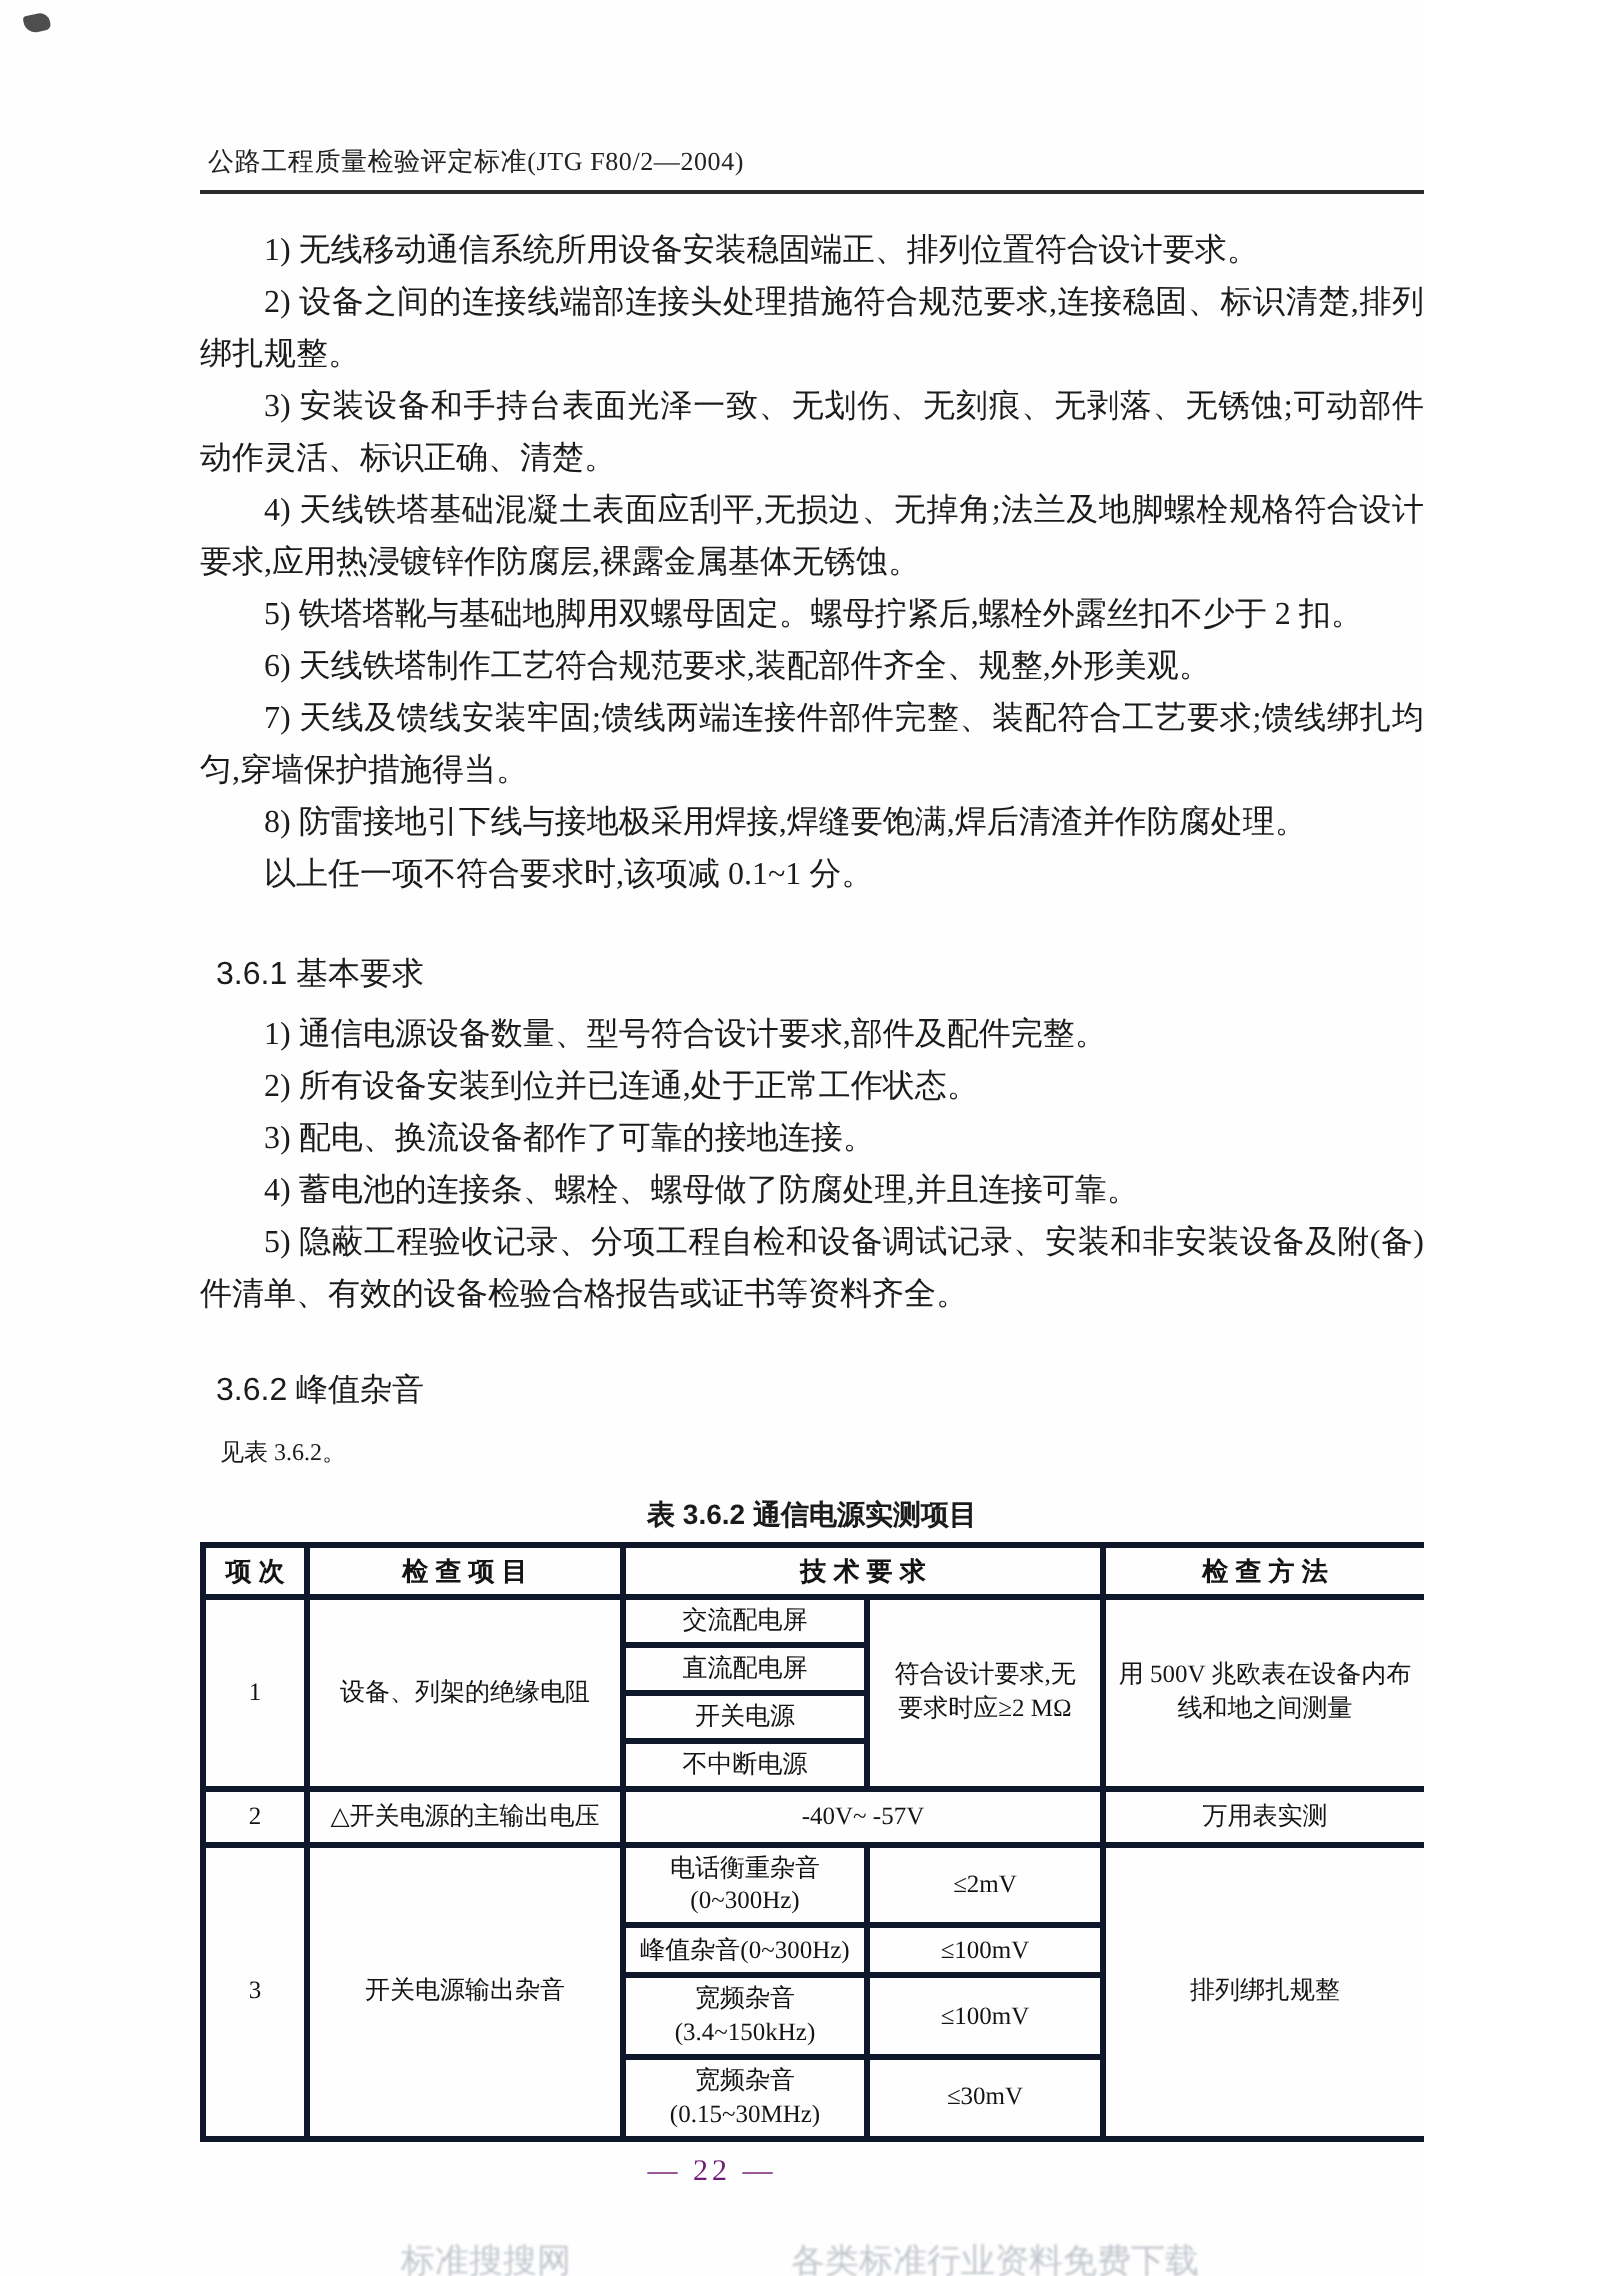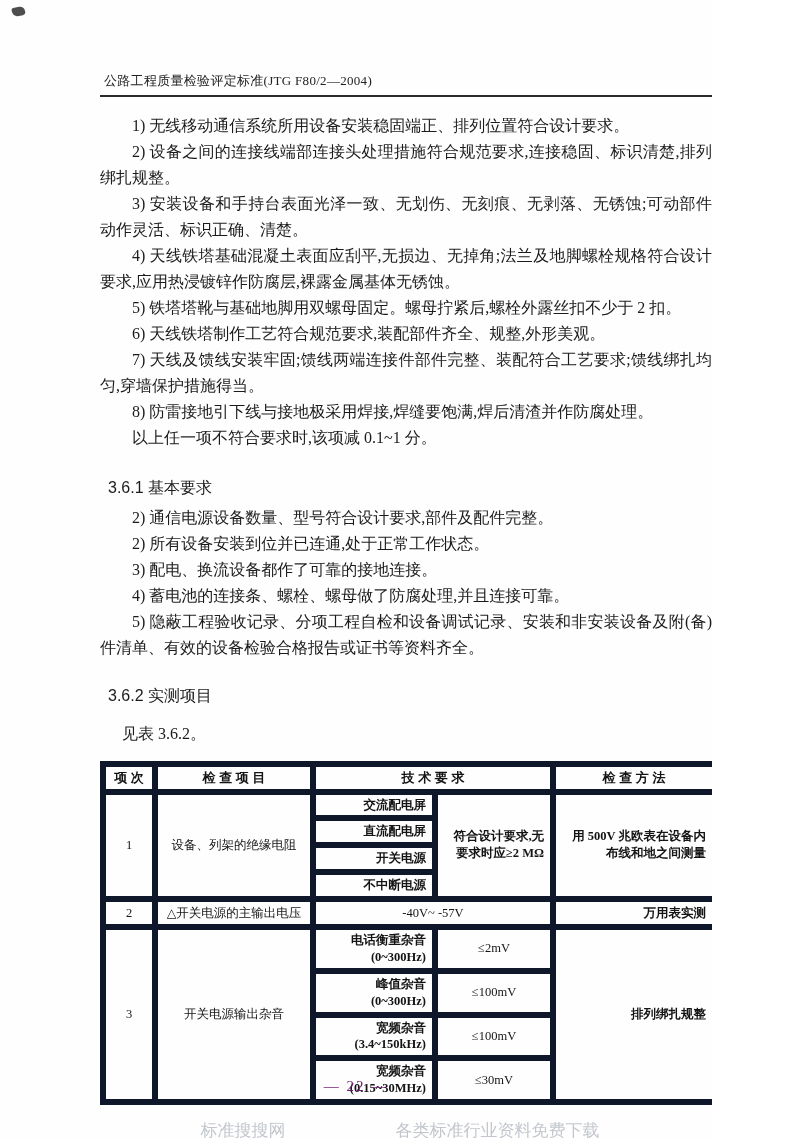--- a/index.html
+++ b/index.html
@@ -28,43 +28,43 @@
 
   .sec-title {
     font-family: "Liberation Sans", "DejaVu Sans", sans-serif;
     font-size: 17px; font-weight: bold; margin: 30px 0 0 0; line-height: 24px;
   }
   .subsec-title {
     font-family: "Liberation Sans", "DejaVu Sans", sans-serif;
     font-size: 16px; font-weight: normal; margin: 26px 0 6px 0; line-height: 22px; text-indent: .5em;
   }
   .subsec-title.second { margin-top: 24px; }
-  .intro-p { font-size: 16px; line-height: 26px; margin: 14px; text-indent: .5em; }
+  .intro-p { font-size: 12px; line-height: 26px; margin: 4px; text-indent: .5em; }
 
   .table-title {
     font-family: "Liberation Sans", "DejaVu Sans", sans-serif;
     font-size: 14px; font-weight: bold; text-align: center;
     margin: 8px 0 4px 0; line-height: 20px;
   }
 
   table.spec { border-collapse: collapse; width: 612px; table-layout: fixed; border: 2px solid #222; }
   table.spec td {
-    border: 6px solid #0f172a; font-size: 12.5px; line-height: 1.35;
+    border: 3px solid #0f172a; font-size: 12.5px; line-height: 1.35;
     padding: 2px 6px; vertical-align: middle; color: #141414;
   }
   table.spec td.th {
     font-family: "Liberation Sans", "DejaVu Sans", sans-serif;
     font-weight: bold; text-align: center; font-size: 13px;
   }
   .tr-head td { height: 26px; }
   .tr-s1 td { height: 23px; }
   .tr-r2 td { height: 28px; }
   .tr-s3 td { height: 25px; }
   td.c { text-align: center; }
-  td.l { text-align: right; font-weight: bold; }
+  td.l { text-align: center; }
 
   .page-num {
     position: absolute; left: 0; right: 0; top: 1078px;
     text-align: center; font-size: 15px; letter-spacing: 2px; color: #701a75;
   }
 
   .watermark {
     position: absolute; top: 1119px; left: 0; width: 800px;
     display: flex; justify-content: center; gap: 110px;
     font-family: "Liberation Sans", "DejaVu Sans", sans-serif;
@@ -90,29 +90,30 @@
     <p class="body-p">3) 安装设备和手持台表面光泽一致、无划伤、无刻痕、无剥落、无锈蚀;可动部件动作灵活、标识正确、清楚。</p>
     <p class="body-p">4) 天线铁塔基础混凝土表面应刮平,无损边、无掉角;法兰及地脚螺栓规格符合设计要求,应用热浸镀锌作防腐层,裸露金属基体无锈蚀。</p>
     <p class="body-p">5) 铁塔塔靴与基础地脚用双螺母固定。螺母拧紧后,螺栓外露丝扣不少于 2 扣。</p>
     <p class="body-p">6) 天线铁塔制作工艺符合规范要求,装配部件齐全、规整,外形美观。</p>
     <p class="body-p">7) 天线及馈线安装牢固;馈线两端连接件部件完整、装配符合工艺要求;馈线绑扎均匀,穿墙保护措施得当。</p>
     <p class="body-p">8) 防雷接地引下线与接地极采用焊接,焊缝要饱满,焊后清渣并作防腐处理。</p>
     <p class="body-p">以上任一项不符合要求时,该项减 0.1~1 分。</p>
 
 
     <h3 class="subsec-title">3.6.1  基本要求</h3>
-    <p class="body-p">2) 通信电源设备数量、型号符合设计要求,部件及配件完整。</p>
+    <p class="body-p">1) 通信电源设备数量、型号符合设计要求,部件及配件完整。</p>
     <p class="body-p">2) 所有设备安装到位并已连通,处于正常工作状态。</p>
     <p class="body-p">3) 配电、换流设备都作了可靠的接地连接。</p>
     <p class="body-p">4) 蓄电池的连接条、螺栓、螺母做了防腐处理,并且连接可靠。</p>
     <p class="body-p">5) 隐蔽工程验收记录、分项工程自检和设备调试记录、安装和非安装设备及附(备)件清单、有效的设备检验合格报告或证书等资料齐全。</p>
 
-    <h3 class="subsec-title second">3.6.2  实测项目</h3>
+    <h3 class="subsec-title second">3.6.2  峰值杂音</h3>
     <p class="intro-p">见表 3.6.2。</p>
 
+    <div class="table-title">表 3.6.2  通信电源实测项目</div>
 
     <table class="spec">
       <colgroup>
         <col style="width:52px">
         <col style="width:158px">
         <col style="width:122px">
         <col style="width:118px">
         <col style="width:162px">
       </colgroup>
       <tbody>

